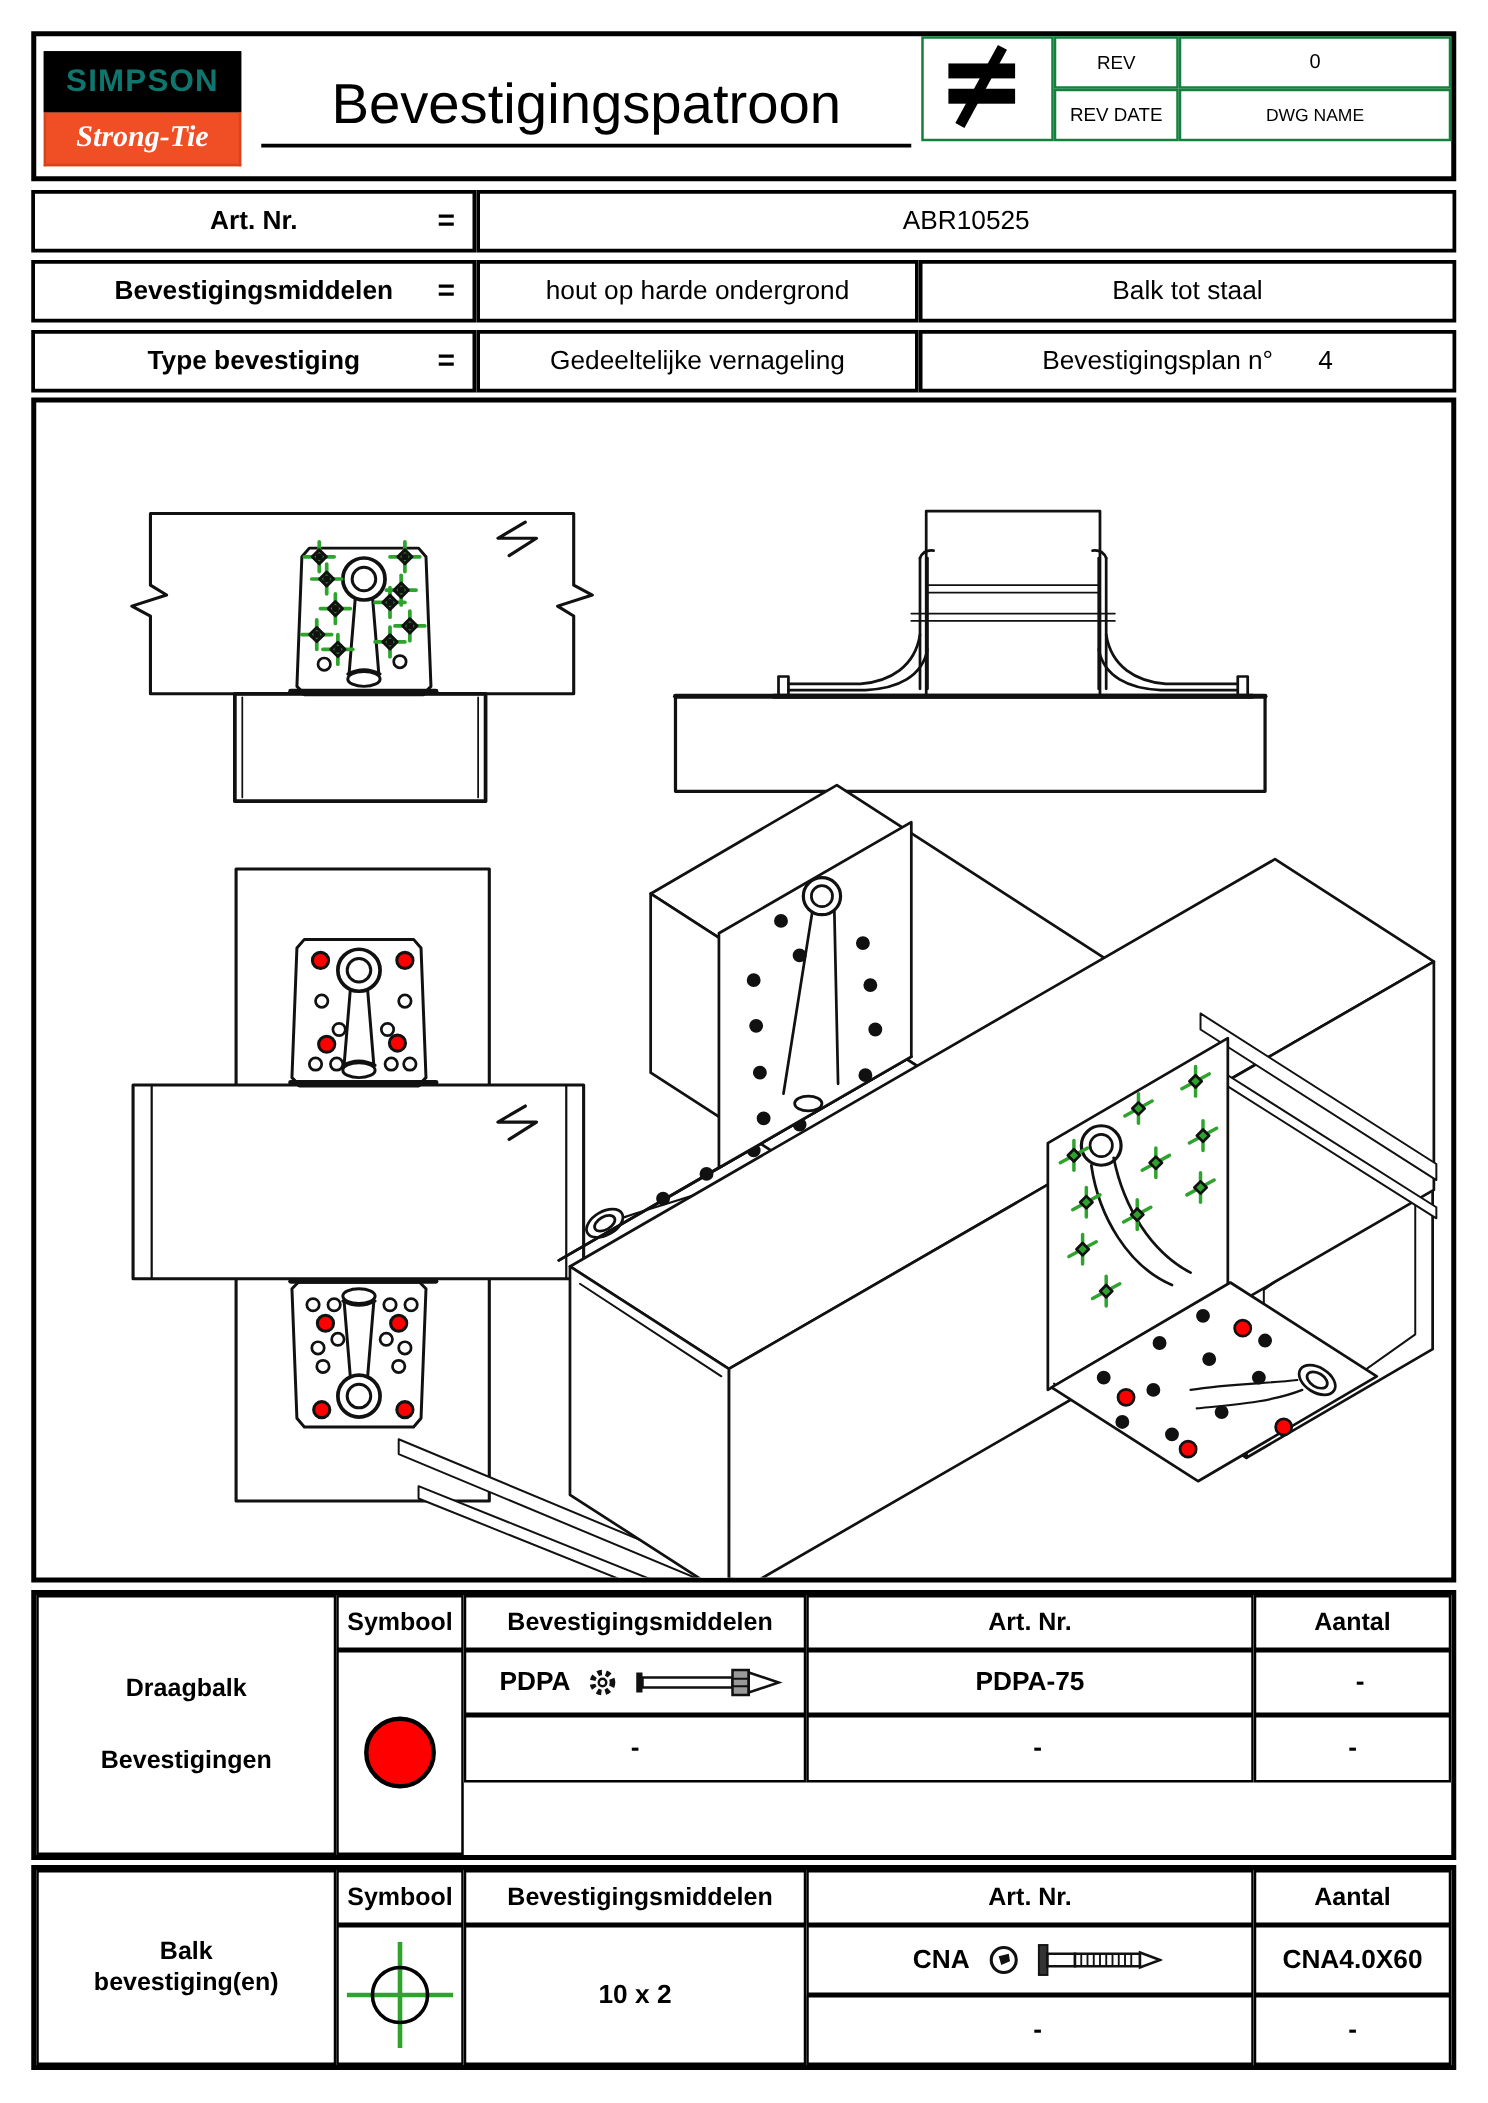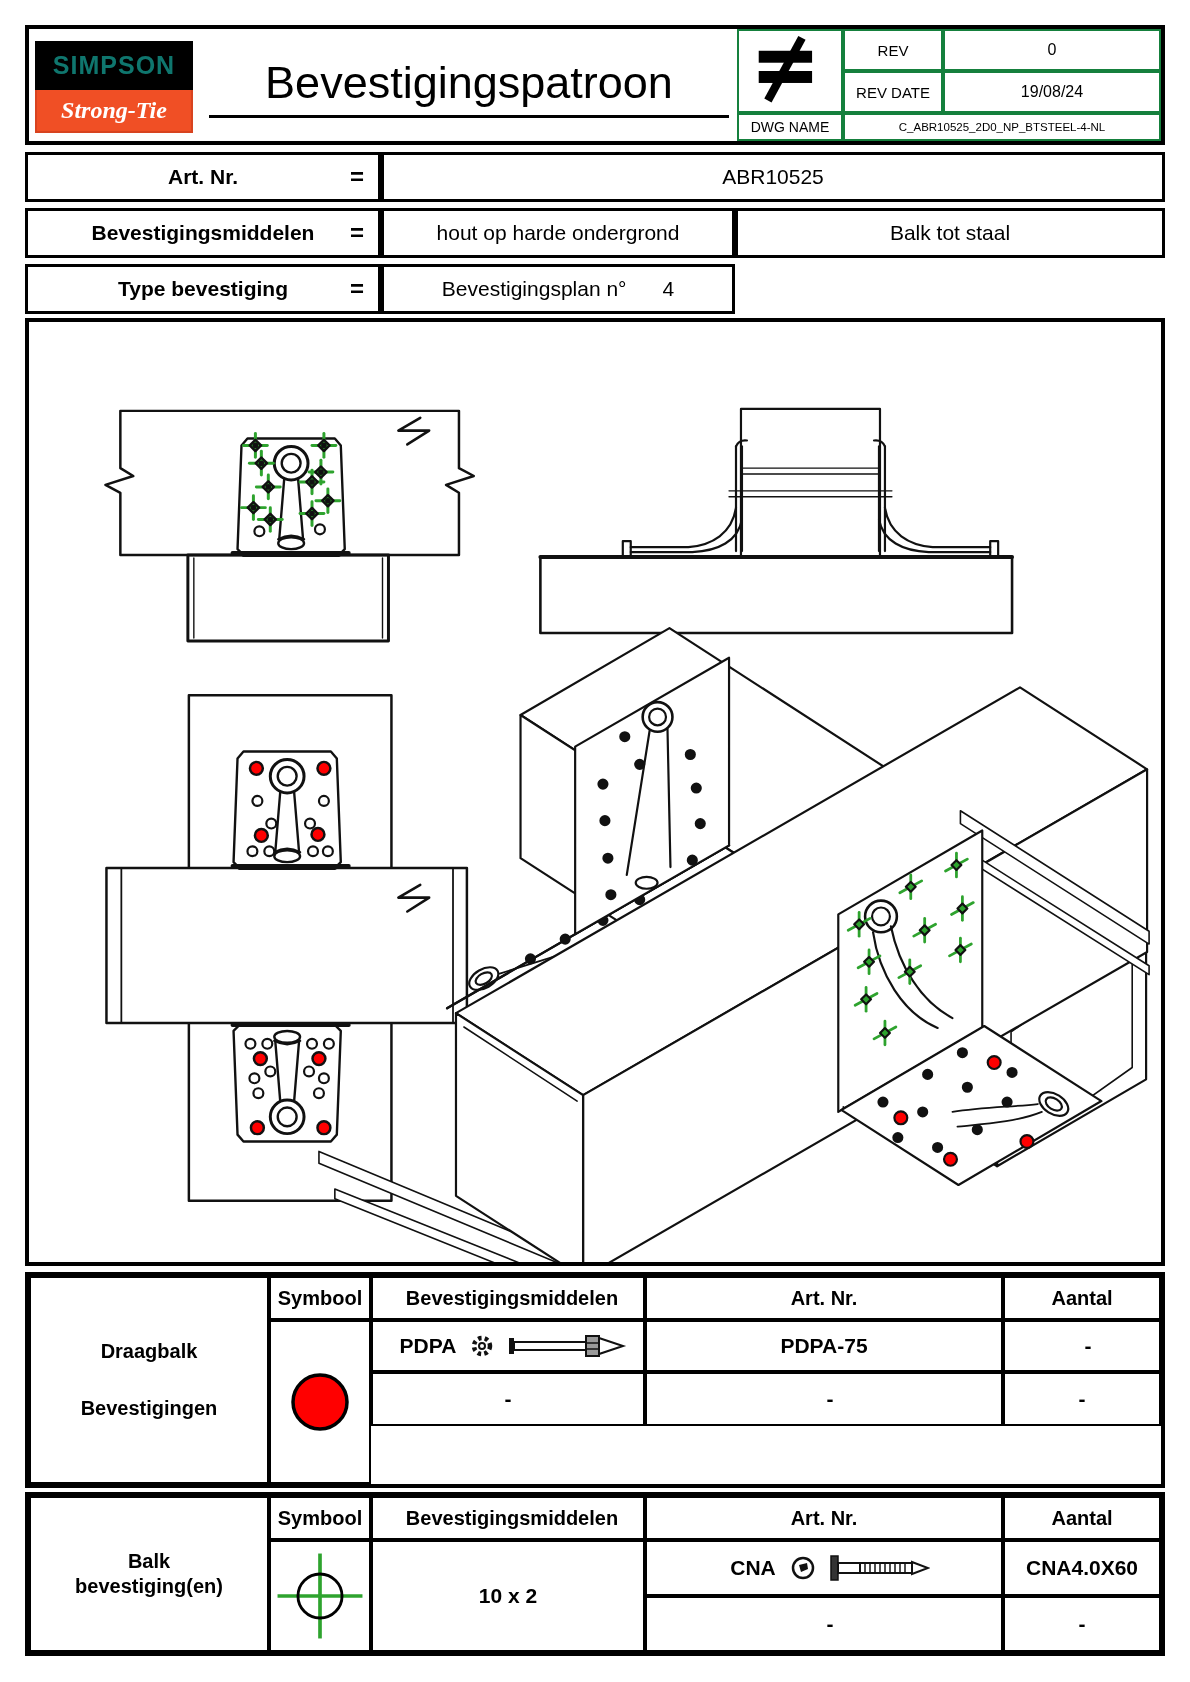--- a/index.html
+++ b/index.html
@@ -69,23 +69,21 @@
       <div class="proj-cell">
         <svg width="92" height="80" viewBox="0 0 100 84">
           <rect x="16" y="20" width="58" height="13" fill="#000"></rect>
           <rect x="16" y="42" width="58" height="13" fill="#000"></rect>
           <line x1="63" y1="6" x2="26" y2="74" stroke="#000" stroke-width="9"></line>
         </svg>
       </div>
       <div class="rev-lab">REV</div>
       <div class="rev-val">0</div>
       <div class="rev-lab">REV DATE</div>
-      <div class="rev-val">19/08/24</div>
       <div class="dwg-label">DWG NAME</div>
-      <div class="dwg-value">C_ABR10525_2D0_NP_BTSTEEL-4-NL</div>
     </div>
   </div>
 
   <div class="info-row row1">
     <div class="info-label">
       <span>Art. Nr.</span>
       <span class="eq">=</span>
     </div>
     <div class="info-val">ABR10525</div>
   </div>
@@ -95,20 +93,21 @@
       <span class="eq">=</span>
     </div>
     <div class="info-val">hout op harde ondergrond</div>
     <div class="info-val">Balk tot staal</div>
   </div>
   <div class="info-row row3">
     <div class="info-label">
       <span>Type bevestiging</span>
       <span class="eq">=</span>
     </div>
+    <div class="info-val">Gedeeltelijke vernageling</div>
     <div class="info-val">
       <span>Bevestigingsplan n°</span>
       <span class="plan-gap"></span>
       <span>4</span>
     </div>
   </div>
 
   <div class="blk drawing-block">
     <svg width="1132" height="940" viewBox="0 0 1140 952" preserveAspectRatio="none" stroke-linecap="round" stroke-linejoin="round">
       <defs>

